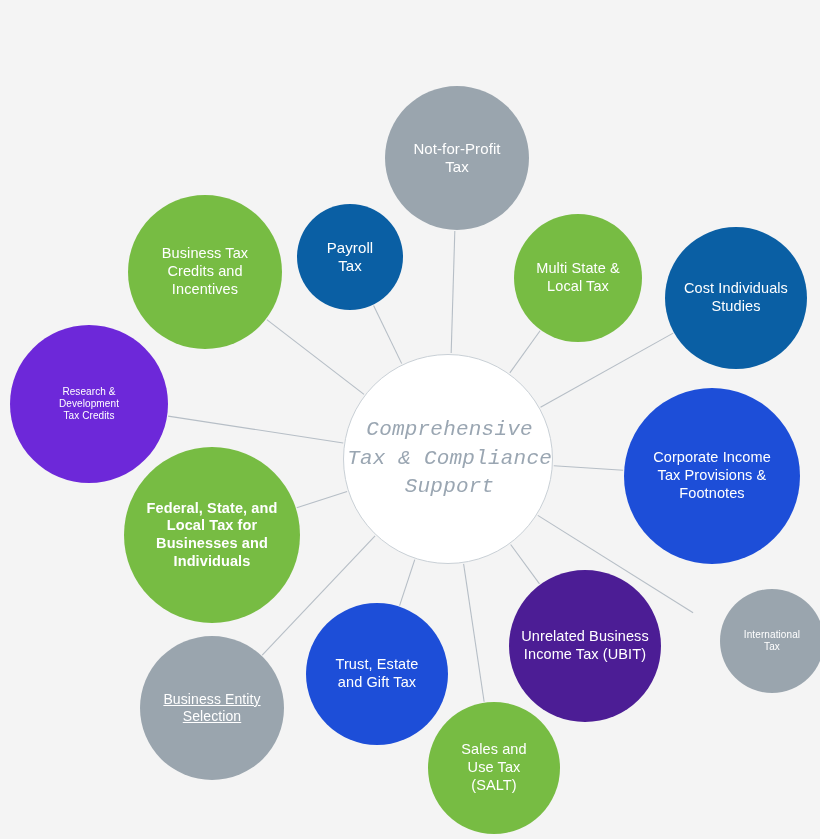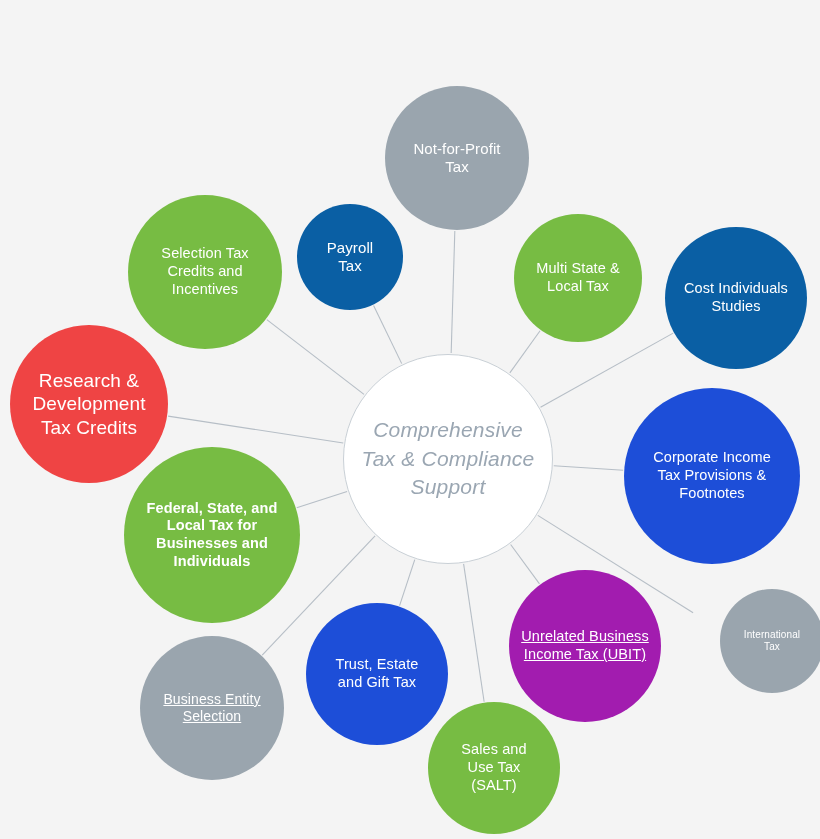--- a/index.html
+++ b/index.html
@@ -47,23 +47,24 @@
     text-align: center;
     letter-spacing: 0.1px;
   }
   .hub {
     position: absolute;
     border-radius: 50%;
     background: #ffffff;
     border: 1.4px solid #c9d0d6;
     display: flex;
     align-items: center;
-    justify-content: center;
+    justify-content: flex-end;
     text-align: center;
     box-sizing: border-box;
+    font-family: Liberation Mono, monospace;
   }
   .hub-label {
     display: block;
     white-space: pre-line;
     font-style: italic;
     color: #9aa6b2;
     font-size: 21px;
     line-height: 1.35;
     letter-spacing: 0.2px;
   }
@@ -100,45 +101,45 @@
       </div>
       <div class="node" style="left: 514px; top: 170px; width: 128px; height: 128px; background: rgb(119, 188, 67); font-size: 14.5px; color: rgb(255, 255, 255);">
         <span class="node-label">Multi State &amp;
 Local Tax</span>
       </div>
       <div class="node" style="left: 665px; top: 183px; width: 142px; height: 142px; background: rgb(10, 95, 164); font-size: 14.5px; color: rgb(255, 255, 255);">
         <span class="node-label">Cost Individuals
 Studies</span>
       </div>
       <div class="node" style="left: 128px; top: 151px; width: 154px; height: 154px; background: rgb(119, 188, 67); font-size: 14.5px; color: rgb(255, 255, 255);">
-        <span class="node-label">Selection Tax
+        <span class="node-label">Business Tax
 Credits and
 Incentives</span>
       </div>
-      <div class="node" style="left: 10px; top: 281px; width: 158px; height: 158px; background: #ef4444; font-size: 19px; color: rgb(255, 255, 255);">
+      <div class="node" style="left: 10px; top: 281px; width: 158px; height: 158px; background: #6d28d9; font-size: 10px; color: rgb(255, 255, 255);">
         <span class="node-label">Research &amp;
 Development
 Tax Credits</span>
       </div>
       <div class="node" style="left: 124px; top: 403px; width: 176px; height: 176px; background: rgb(119, 188, 67); font-size: 14.5px; color: rgb(255, 255, 255); font-weight: bold;">
         <span class="node-label">Federal, State, and
 Local Tax for
 Businesses and
 Individuals</span>
       </div>
       <div class="node" style="left: 624px; top: 344px; width: 176px; height: 176px; background: #1d4ed8; font-size: 14.5px; color: rgb(255, 255, 255);">
         <span class="node-label">Corporate Income
 Tax Provisions &amp;
 Footnotes</span>
       </div>
       <div class="node" style="left: 720px; top: 545px; width: 104px; height: 104px; background: rgb(154, 165, 174); font-size: 10px; color: rgb(255, 255, 255); justify-content: center;">
         <span class="node-label">International
 Tax</span>
       </div>
-      <div class="node" style="left: 509px; top: 526px; width: 152px; height: 152px; background: #a21caf; font-size: 14.5px; color: rgb(255, 255, 255); text-decoration: underline;">
+      <div class="node" style="left: 509px; top: 526px; width: 152px; height: 152px; background: #4c1d95; font-size: 14.5px; color: rgb(255, 255, 255);">
         <span class="node-label">Unrelated Business
 Income Tax (UBIT)</span>
       </div>
       <div class="node" style="left: 428px; top: 658px; width: 132px; height: 132px; background: rgb(119, 188, 67); font-size: 14.5px; color: rgb(255, 255, 255);">
         <span class="node-label">Sales and
 Use Tax
 (SALT)</span>
       </div>
       <div class="node" style="left: 306px; top: 559px; width: 142px; height: 142px; background: #1d4ed8; font-size: 14.5px; color: rgb(255, 255, 255);">
         <span class="node-label">Trust, Estate

